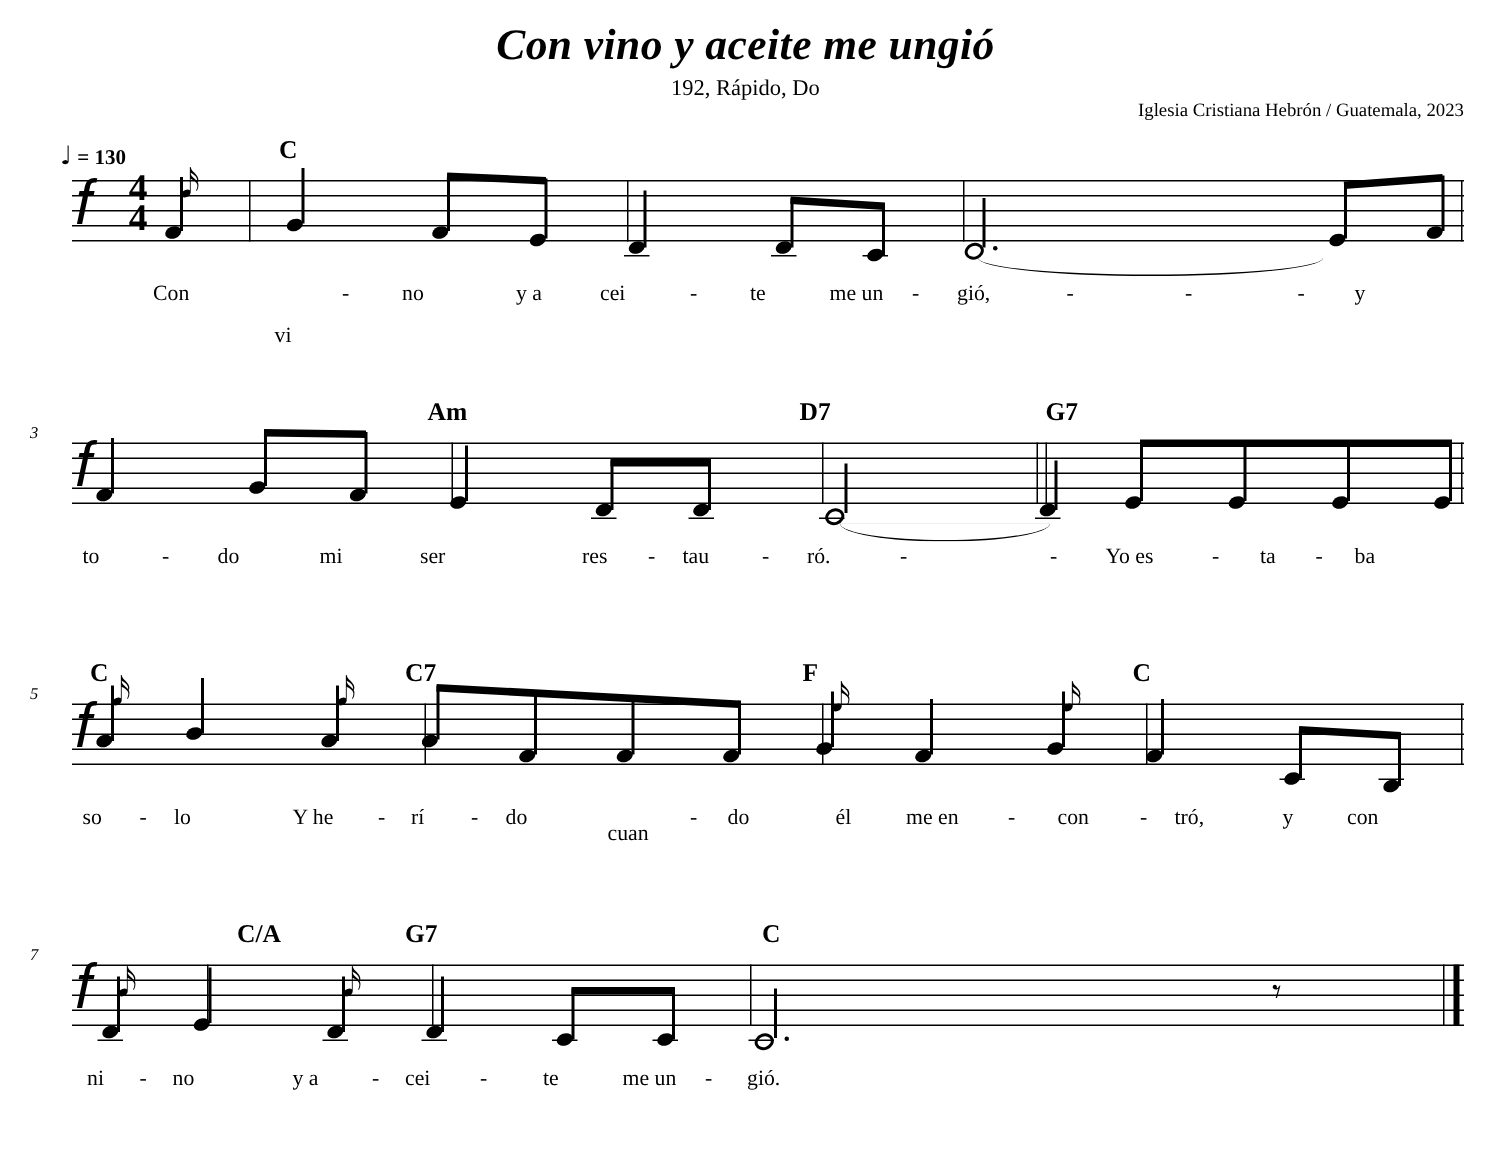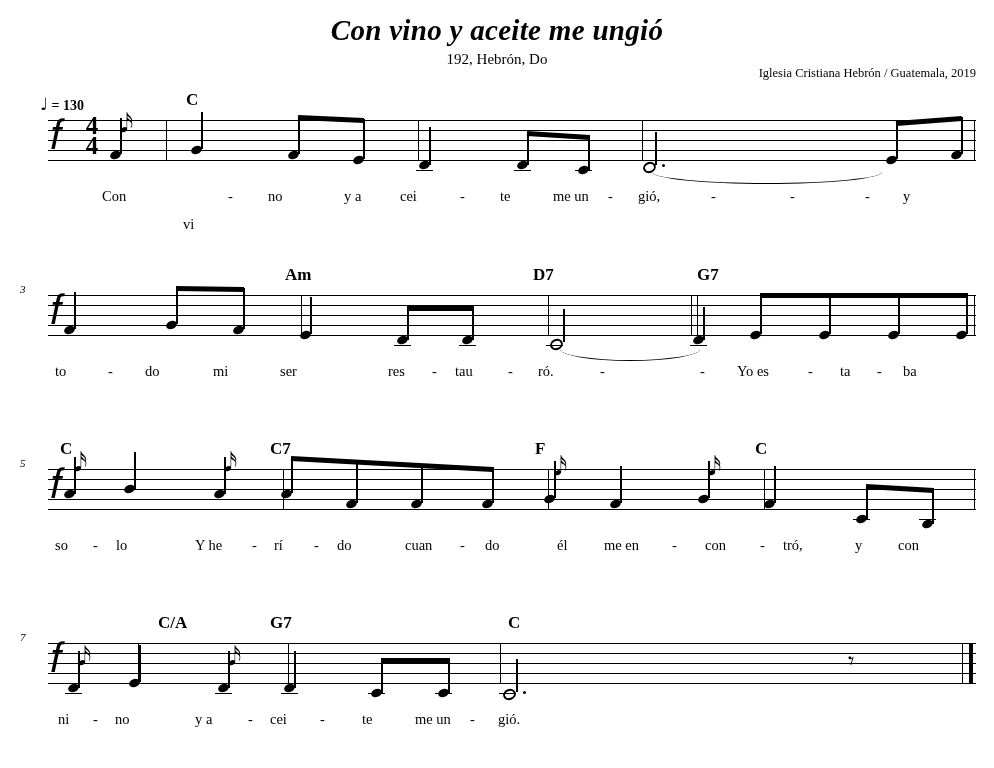--- a/index.html
+++ b/index.html
@@ -192,22 +192,22 @@
     position: absolute;
     font-size: 14.5px;
     white-space: nowrap;
   }
   .lyric.hyph { font-size: 14.5px; }
 </style>
 </head>
 <body>
 
 <div class="sheet-title">Con vino y aceite me ungió</div>
-<div class="sheet-subtitle">192, Hebrón, Do</div>
-<div class="sheet-credit">Iglesia Cristiana Hebrón / Guatemala, 2019</div>
+<div class="sheet-subtitle">192, Rápido, Do</div>
+<div class="sheet-credit">Iglesia Cristiana Hebrón / Guatemala, 2023</div>
 
 <div class="system" style="top:120px;">
 
   <div class="tempo" style="left:40px; top:-26px;">
     <span class="notegl">♩</span>
     <span>= 130</span>
   </div>
 
   <div class="chord" style="left:186px; top:-30px;">C</div>
 
@@ -432,21 +432,21 @@
   </div>
 
   <div class="lyric" style="left:55px; top:68px;text-align:right;">so</div>
   <div class="lyric hyph" style="left:93px; top:68px;">-</div>
   <div class="lyric" style="left:116px; top:68px;">lo</div>
   <div class="lyric" style="left:195px; top:68px;">Y he</div>
   <div class="lyric hyph" style="left:252px; top:68px;">-</div>
   <div class="lyric" style="left:274px; top:68px;">rí</div>
   <div class="lyric hyph" style="left:314px; top:68px;">-</div>
   <div class="lyric" style="left:337px; top:68px;">do</div>
-  <div class="lyric" style="left:405px; top:68px;">cuan</div>
+  <div class="lyric" style="left:405px; top:79px;">cuan</div>
   <div class="lyric hyph" style="left:460px; top:68px;">-</div>
   <div class="lyric" style="left:485px; top:68px;">do</div>
   <div class="lyric" style="left:557px; top:68px;">él</div>
   <div class="lyric" style="left:604px; top:68px;">me en</div>
   <div class="lyric hyph" style="left:672px; top:68px;">-</div>
   <div class="lyric" style="left:705px; top:68px;">con</div>
   <div class="lyric hyph" style="left:760px; top:68px;">-</div>
   <div class="lyric" style="left:783px; top:68px;">tró,</div>
   <div class="lyric" style="left:855px; top:68px;">y</div>
   <div class="lyric" style="left:898px; top:68px;">con</div>

